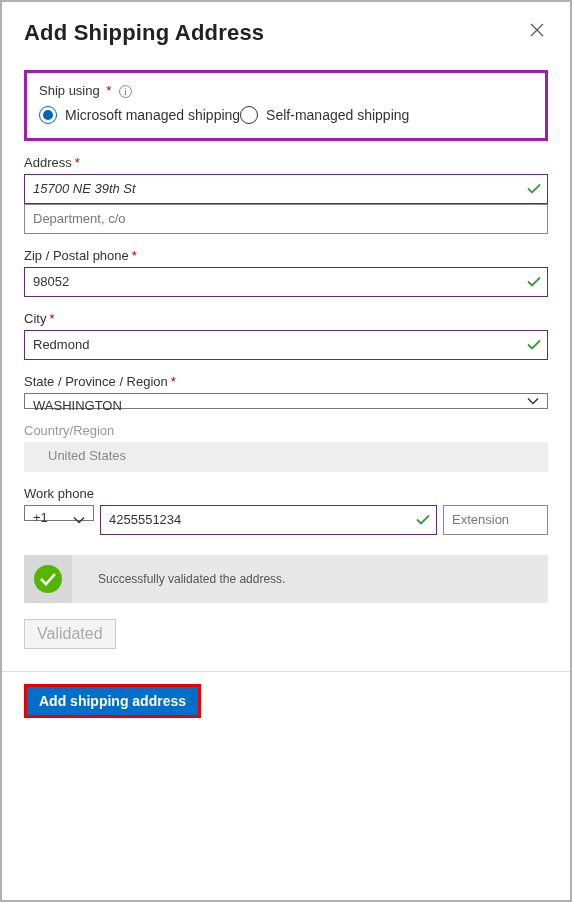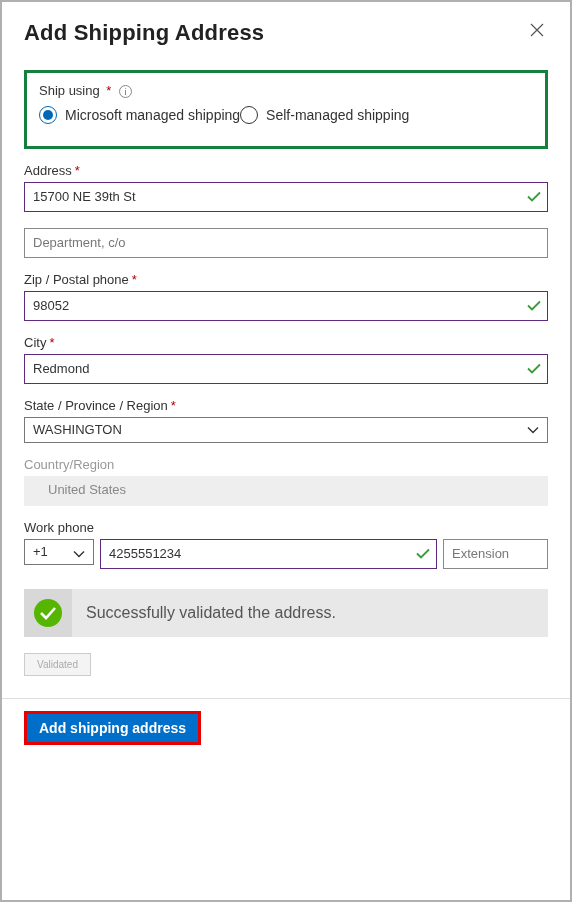--- a/index.html
+++ b/index.html
@@ -32,22 +32,22 @@
   .close-btn {
     font-size: 18px;
     color: #555;
     background: none;
     border: none;
     cursor: pointer;
     line-height: 1;
     padding: 2px 4px;
   }
   .highlight-box {
-    border: 3px solid #15803d;
-    padding: 10px 12px 22px 12px;
+    border: 3px solid #a21caf;
+    padding: 10px 12px 14px 12px;
     margin-bottom: 14px;
   }
   .field-label {
     font-size: 13px;
     color: #333;
     margin-bottom: 4px;
   }
   .req { color: #a00; margin-left: 3px; }
   .info-icon {
     display: inline-flex;
@@ -138,21 +138,21 @@
   }
   .phone-code {
     width: 70px;
     position: relative;
   }
   .phone-main { flex: 1; position: relative; }
   .phone-ext { width: 105px; border-radius: 12px; }
   .phone-ext .input-box { border-color: #888; color: #777; }
   .select-box {
     width: 100%;
-    height: 26px;
+    height: 16px;
     border: 1px solid #777;
     padding: 4px 26px 4px 8px;
     font-size: 13px;
     position: relative;
     cursor: pointer;
   }
   .success-banner {
     display: flex;
     align-items: stretch;
     background: #e8e8e8;
@@ -171,31 +171,31 @@
     background: #55b500;
     border-radius: 50%;
     display: flex;
     align-items: center;
     justify-content: center;
   }
   .success-text {
     flex: 1;
     display: flex;
     align-items: center;
-    padding-left: 14px;
-    font-size: 16px;
+    padding-left: 26px;
+    font-size: 12px;
     color: #555;
   }
   .validated-btn {
     margin-top: 16px;
     border: 1px solid #ccc;
     background: #f4f4f4;
     color: #aaa;
     padding: 5px 12px;
-    font-size: 10px;
+    font-size: 16px;
     cursor: default;
   }
   .divider {
     border: none;
     border-top: 1px solid #ddd;
     margin: 22px -22px 12px -22px;
   }
   .footer {
     display: flex;
   }
@@ -247,21 +247,21 @@
 
   
 
   
 
   
   <div class="form-group">
     <div class="field-label">
       <span>Address</span><span class="req">*</span>
     </div>
-    <div class="input-wrap mb4" style="margin-bottom:16px;">
+    <div class="input-wrap mb4" style="margin-bottom:0;font-style:italic;">
       <div class="input-box">15700 NE 39th St</div>
       <span class="check-icon">
           <svg width="14" height="11" viewBox="0 0 14 11">
             <path d="M1 5 L5 9 L13 1" stroke="#3a9b3a" stroke-width="1.8" fill="none"></path>
           </svg>
         </span>
     </div>
     <div class="input-wrap">
       <div class="input-box input-plain">Department, c/o</div>
     </div>

